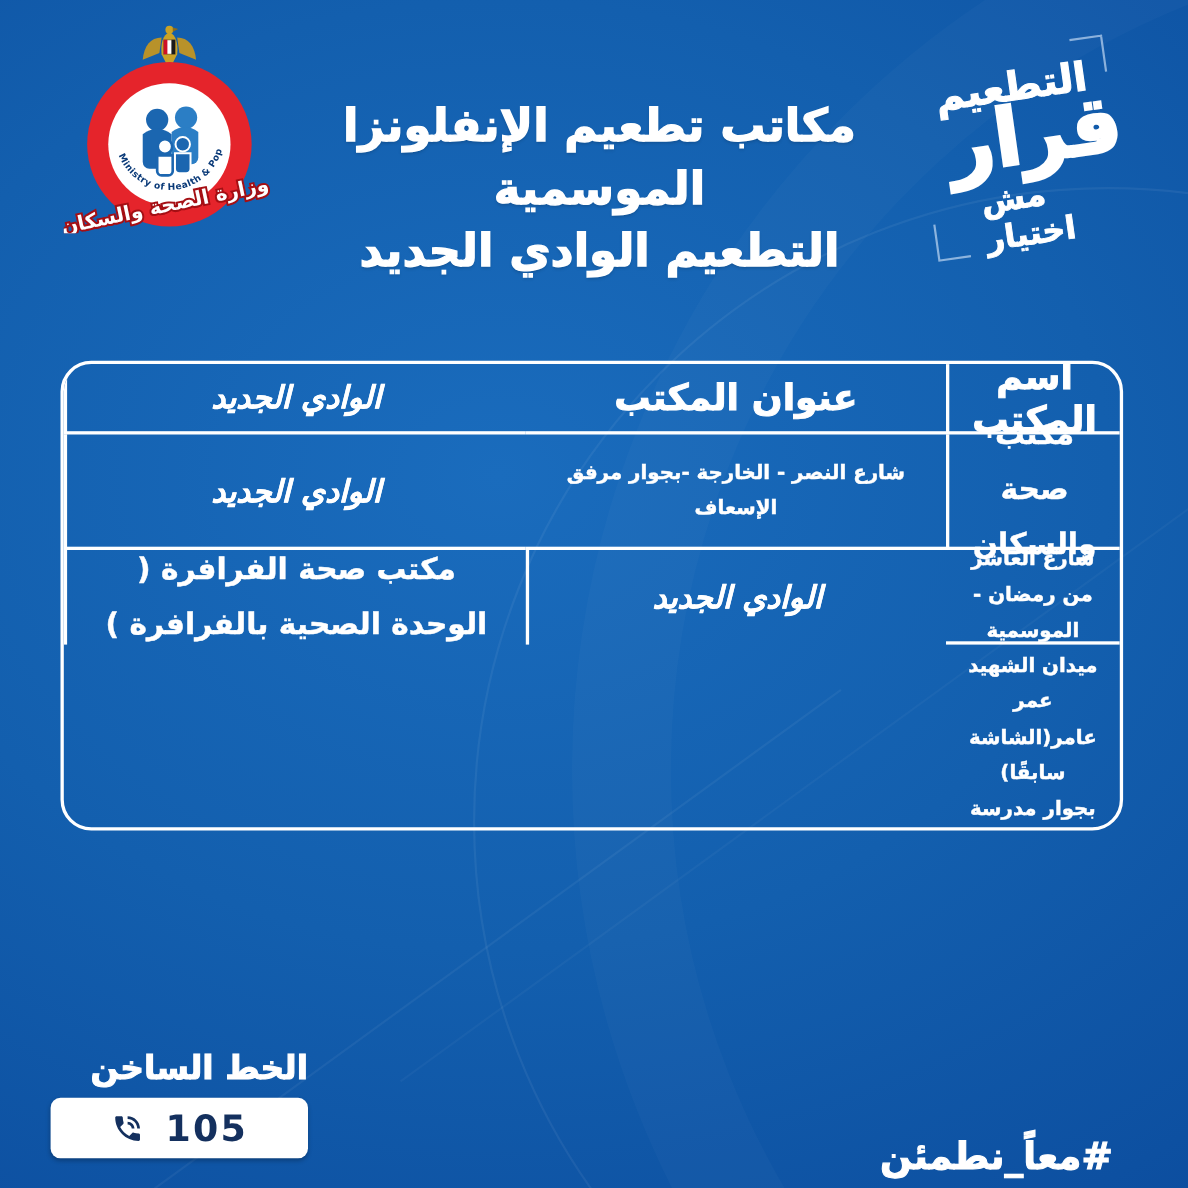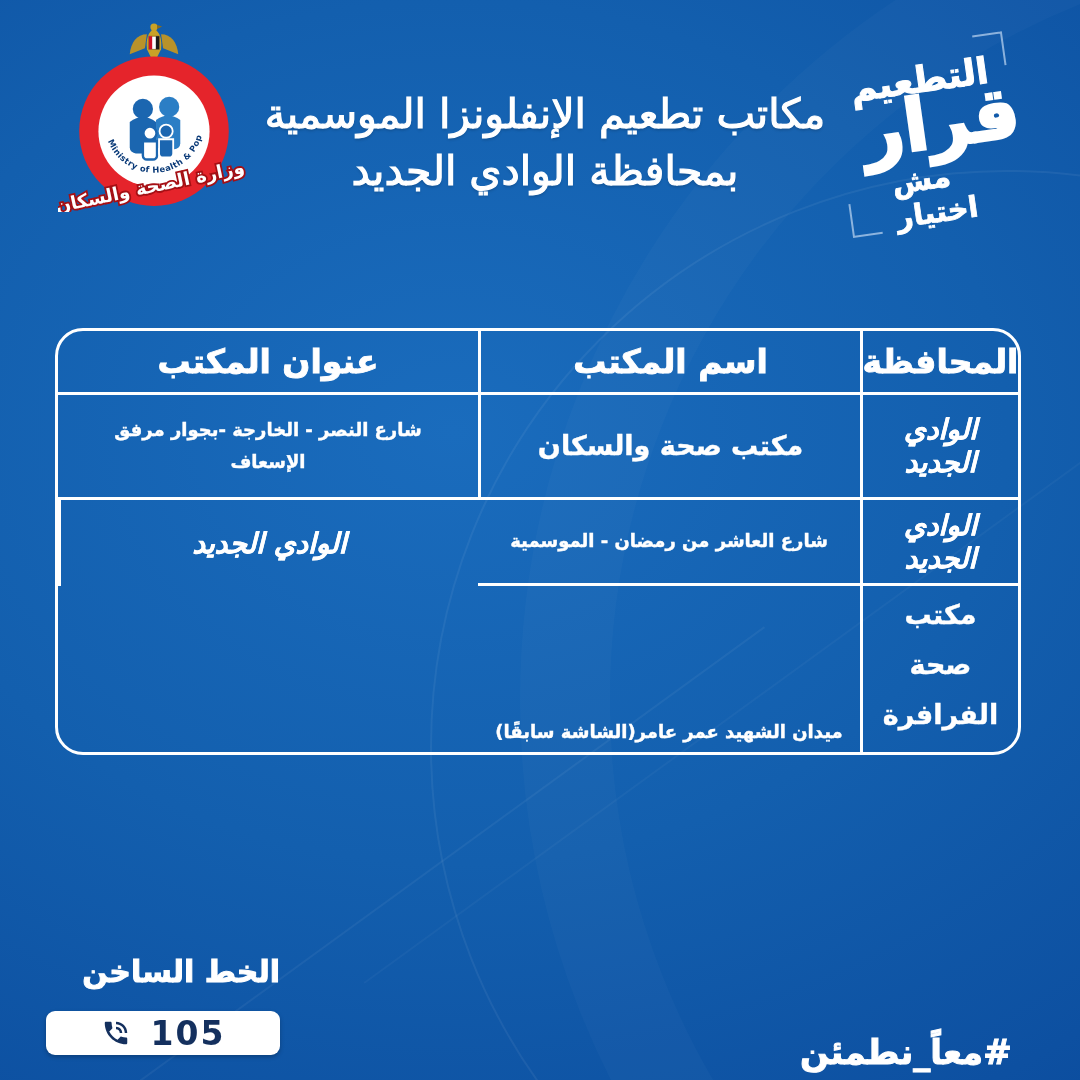--- a/index.html
+++ b/index.html
@@ -20,21 +20,21 @@
   .sa1{width:1150px;height:1150px;border:2px solid rgba(255,255,255,0.06);left:430px;top:170px;}
   .sa2{width:1500px;height:1500px;border:90px solid rgba(255,255,255,0.025);left:520px;top:-140px;}
 
   
   .logo{position:absolute;left:58px;top:20px;width:192px;height:192px;}
 
   
   .title{
     position:absolute;left:230px;top:86px;width:630px;
     text-align:center;color:#ffffff;direction:rtl;
-    font-weight:normal;font-size:41px;line-height:57px;
+    font-weight:bold;font-size:41px;line-height:57px;
     -webkit-text-stroke:1.2px #ffffff;
     text-shadow:0 2px 3px rgba(0,0,0,0.18);
   }
 
   
   .slogan{
     position:absolute;left:843px;top:42px;width:178px;height:178px;
     transform:rotate(-8deg);color:#fff;direction:rtl;
   }
   .slogan .l1{font-size:36px;font-weight:bold;-webkit-text-stroke:1px #fff;text-align:left;padding-left:14px;margin-top:16px;}
@@ -62,21 +62,21 @@
   .r-top{border-bottom:3.5px solid #ffffff;}
   .hdr{font-size:33px;font-weight:bold;-webkit-text-stroke:0.9px #fff;}
   .b-gov{font-size:28px;font-weight:bold;font-style:italic;-webkit-text-stroke:0.4px #fff;}
   .b-name{font-size:27px;font-weight:bold;line-height:1.85;-webkit-text-stroke:0.4px #fff;}
   .b-addr{font-size:18px;font-weight:bold;line-height:1.8;white-space:pre-line;-webkit-text-stroke:0.4px #fff;}
 
   
   .hotline{position:absolute;left:46px;top:954px;width:234px;text-align:right;}
   .hotline-label{color:#fff;font-size:30px;font-weight:bold;direction:rtl;-webkit-text-stroke:1px #fff;}
   .hotline-pill{
-    margin-top:22px;height:44px;background:#ffffff;border-radius:9px;
+    margin-top:9px;height:55px;background:#ffffff;border-radius:9px;
     display:flex;align-items:center;justify-content:center;gap:20px;
     box-shadow:0 2px 4px rgba(0,0,0,0.25);
   }
   .hotline-number{color:#14305e;font-size:33px;font-weight:bold;letter-spacing:2px;line-height:1;}
 
   
   .hashtag{
     position:absolute;left:800px;top:1032px;width:262px;
     color:#fff;font-size:34px;font-weight:bold;direction:rtl;text-align:left;
     -webkit-text-stroke:1px #fff;
@@ -127,34 +127,33 @@
       <textPath href="#enArc" startOffset="4">Ministry of Health &amp; Population</textPath>
     </text>
 
     <g transform="translate(92,171) rotate(-12)">
       <text text-anchor="middle" font-size="18" font-weight="bold" fill="#ffffff" stroke="#a50f14" stroke-width="3.6" paint-order="stroke" direction="rtl">وزارة الصحة والسكان</text>
     </g>
   </svg>
 
   <div class="title">
     <div>مكاتب تطعيم الإنفلونزا الموسمية</div>
-    <div>بمحافظة الوادي الجديد</div>
+    <div>التطعيم الوادي الجديد</div>
   </div>
 
   <div class="slogan">
     <div class="bracket b-tr"></div>
     <div class="bracket b-bl"></div>
     <div class="l1">التطعيم</div>
     <div class="l2">قرار</div>
     <div class="l3">مش اختيار</div>
   </div>
 
   <div class="vtable">
 
-    <div class="cell hdr c-gov r-top">المحافظة</div>
     <div class="cell hdr c-name r-top">اسم المكتب</div>
     <div class="cell hdr r-top">عنوان المكتب</div>
 
     <div class="cell b-gov c-gov r-top">الوادي الجديد</div>
     <div class="cell b-name c-name r-top">مكتب صحة والسكان</div>
     <div class="cell b-addr r-top">شارع النصر - الخارجة -بجوار مرفق الإسعاف</div>
 
     <div class="cell b-gov c-gov r-top">الوادي الجديد</div>
     <div class="cell b-addr r-top">شارع العاشر من رمضان - الموسمية</div>
 

